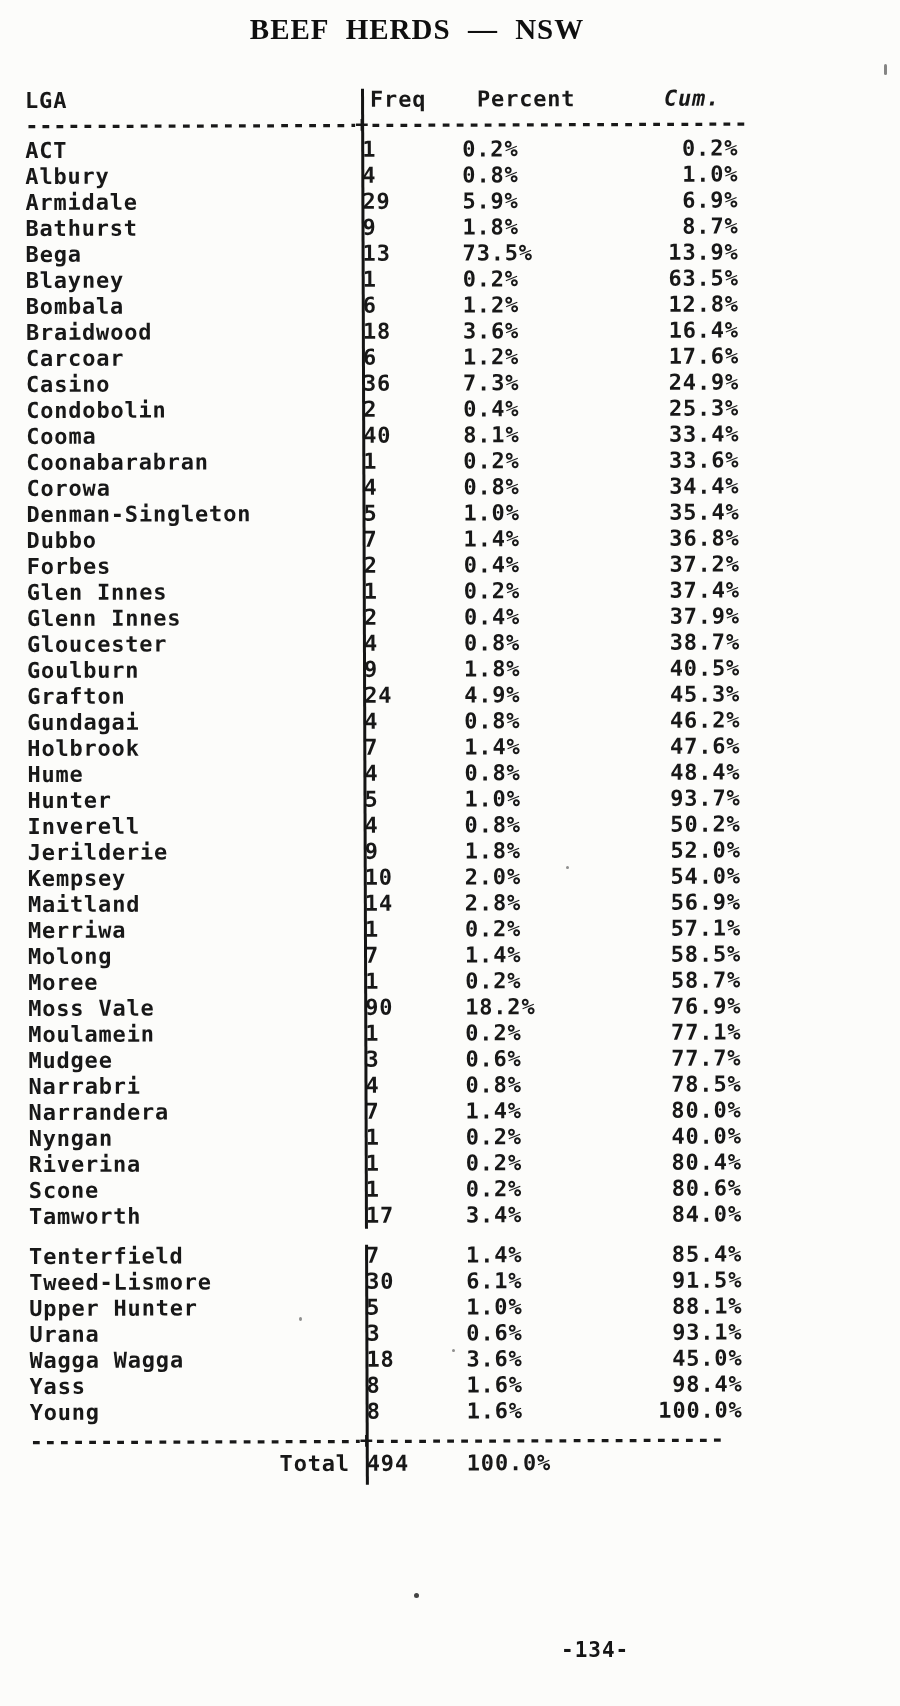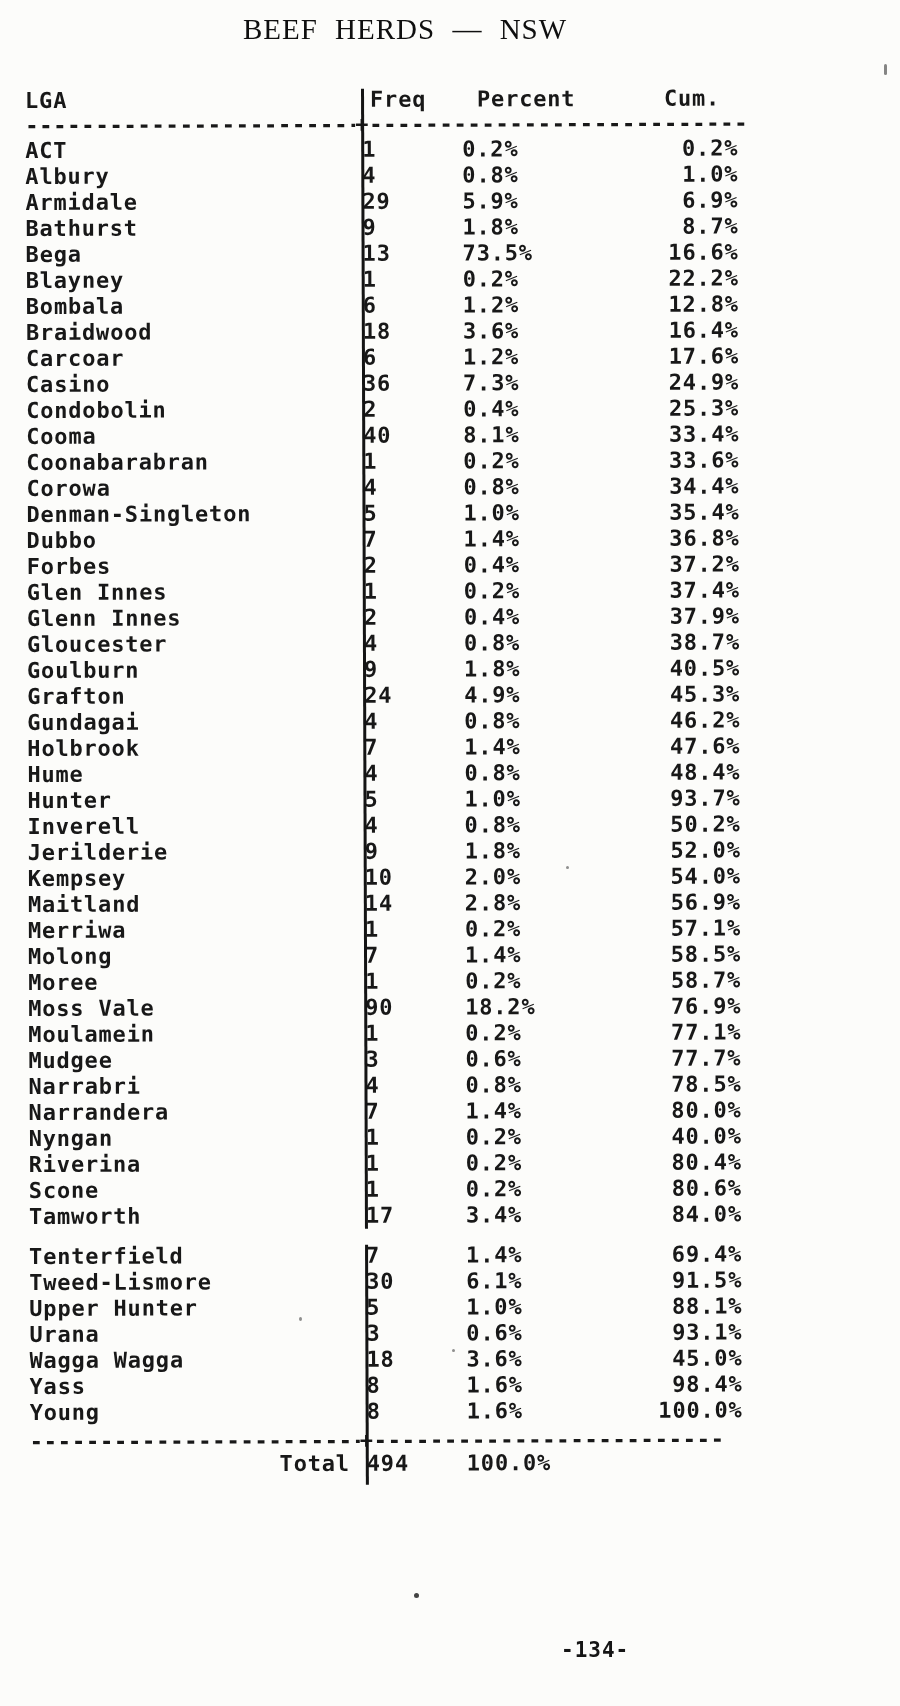--- a/index.html
+++ b/index.html
@@ -1,39 +1,39 @@
 <!DOCTYPE html>
 <html><head>
 <meta charset="utf-8">
 <style>
   html,body { margin:0; padding:0; background:#fcfcfa; }
   .page {
     position:relative; width:900px; height:1706px;
     background:#fcfcfa; overflow:hidden; color:#161616;
   }
   .title {
-    position:absolute; top:13px; left:0; width:810px; text-align:center;
-    font-family:"Liberation Serif", serif; font-weight:400; font-size:29px;
+    position:absolute; top:13px; left:12px; width:810px; text-align:center;
+    font-family:"Liberation Serif", serif; font-weight:700; font-size:29px;
     letter-spacing:1px; word-spacing:9px; color:#0f0f0f;
   }
   .table {
     position:absolute; top:88px; left:0; width:770px;
     transform:rotate(-0.2deg); transform-origin:25px 0;
     font-family:"DejaVu Sans Mono", monospace; font-weight:700;
     font-size:22px; line-height:26px; letter-spacing:0.8px;
     white-space:nowrap; color:#181818;
   }
   .row { display:flex; height:26px; padding-left:25px; }
   .c-name { width:337px; overflow:hidden; }
   .c-freq { width:100px; }
   .c-pct  { width:130px; }
   .c-cum  { width:146px; text-align:right; }
   .shift-r8  { transform:translateX(8px); }
   .shift-r15 { transform:translateX(15px); }
-  .shift-l18 { transform:translateX(-18px); }
+  .shift-l18 { transform:translateX(-18px);font-style:italic; }
   .sep { display:flex; padding-left:25px; height:24px; line-height:24px; overflow:hidden; }
   .dash-a { width:330px; overflow:hidden; }
   .plus   { width:14px; text-align:center; overflow:hidden; }
   .dash-b { width:378px; overflow:hidden; }
   .sep-bottom { margin-top:6px; height:20px; line-height:20px; }
   .sep-bottom .dash-b { width:348px; }
   .block-gap { margin-top:14px; }
   .total-row { display:flex; height:26px; padding-left:25px; }
   .total-row .c-name { text-align:right; padding-right:17px; box-sizing:border-box; }
   .bar { position:absolute; width:3px; background:#141414; left:361px; }
@@ -95,27 +95,27 @@
         <div class="row">
     <span class="c-name">Bathurst</span>
     <span class="c-freq">9</span>
     <span class="c-pct">1.8%</span>
     <span class="c-cum">8.7%</span>
   </div>
         <div class="row">
     <span class="c-name">Bega</span>
     <span class="c-freq">13</span>
     <span class="c-pct">73.5%</span>
-    <span class="c-cum">16.6%</span>
+    <span class="c-cum">13.9%</span>
   </div>
         <div class="row">
     <span class="c-name">Blayney</span>
     <span class="c-freq">1</span>
     <span class="c-pct">0.2%</span>
-    <span class="c-cum">22.2%</span>
+    <span class="c-cum">63.5%</span>
   </div>
         <div class="row">
     <span class="c-name">Bombala</span>
     <span class="c-freq">6</span>
     <span class="c-pct">1.2%</span>
     <span class="c-cum">12.8%</span>
   </div>
         <div class="row">
     <span class="c-name">Braidwood</span>
     <span class="c-freq">18</span>
@@ -323,21 +323,21 @@
         <div class="row">
     <span class="c-name">Tamworth</span>
     <span class="c-freq">17</span>
     <span class="c-pct">3.4%</span>
     <span class="c-cum">84.0%</span>
   </div>
         <div class="row block-gap">
     <span class="c-name">Tenterfield</span>
     <span class="c-freq">7</span>
     <span class="c-pct">1.4%</span>
-    <span class="c-cum">69.4%</span>
+    <span class="c-cum">85.4%</span>
   </div>
         <div class="row">
     <span class="c-name">Tweed-Lismore</span>
     <span class="c-freq">30</span>
     <span class="c-pct">6.1%</span>
     <span class="c-cum">91.5%</span>
   </div>
         <div class="row">
     <span class="c-name">Upper Hunter</span>
     <span class="c-freq">5</span>

